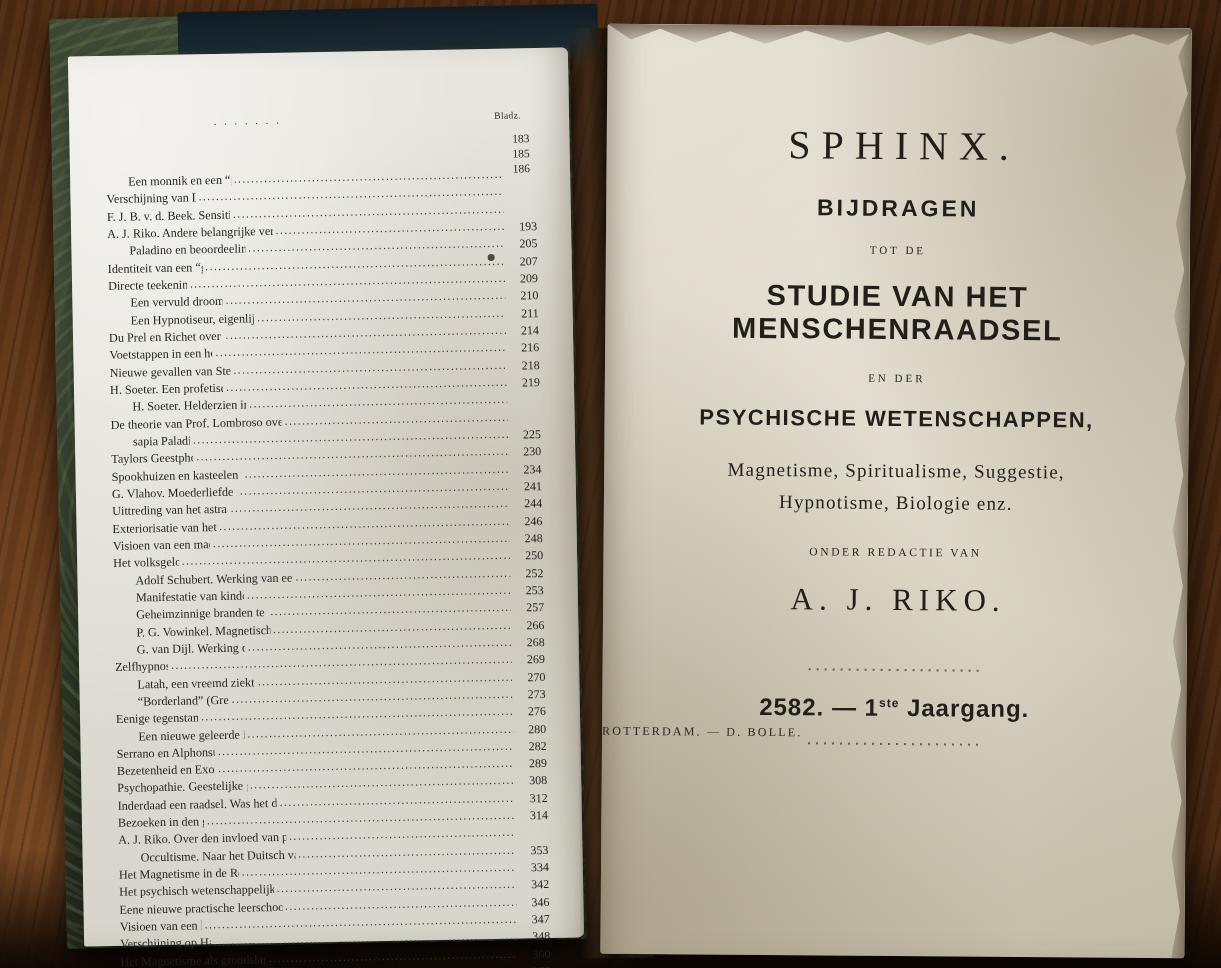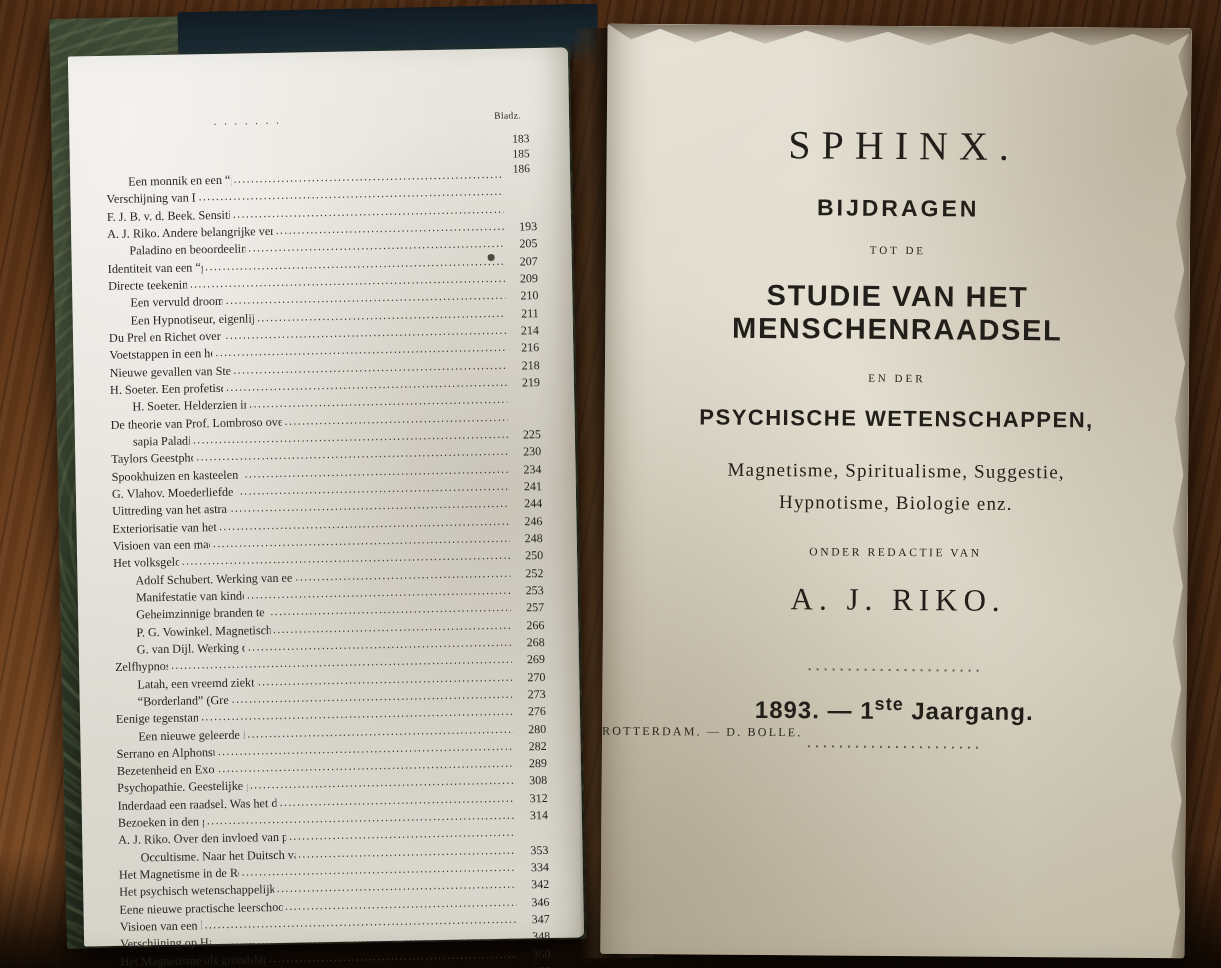--- a/index.html
+++ b/index.html
@@ -301,21 +301,21 @@
     background-position: 0 5px;
     opacity: 0.85;
   }
   .t-year {
     font-size: 24px;
     font-weight: 700;
     letter-spacing: 1px;
     font-family: "Liberation Sans", sans-serif;
     margin-bottom: 16px;
   }
-  .t-year sup { font-size: 18px; }
+  .t-year sup { font-size: 12px; }
   .t-publisher {
     position: absolute;
     left: 0; right: 0;
     top: 700px;
     font-size: 12px;
     letter-spacing: 2.2px;
     color: #2a251e;
   }
 </style>
 </head>
@@ -602,21 +602,21 @@
         <div class="t-totde">TOT DE</div>
         <div class="t-main">STUDIE VAN HET MENSCHENRAADSEL</div>
         <div class="t-ender">EN DER</div>
         <div class="t-psych">PSYCHISCHE WETENSCHAPPEN,</div>
         <div class="t-sub1">Magnetisme, Spiritualisme, Suggestie,</div>
         <div class="t-sub2">Hypnotisme, Biologie enz.</div>
         <div class="t-onder">ONDER REDACTIE VAN</div>
         <div class="t-author">A. J. RIKO.</div>
         <div class="squiggle"></div>
         <div class="t-year">
-          <span>1893. — 1</span><sup>ste</sup><span> Jaargang.</span>
+          <span>2582. — 1</span><sup>ste</sup><span> Jaargang.</span>
         </div>
         <div class="squiggle"></div>
       </div>
 
       <div class="t-publisher">ROTTERDAM. — D. BOLLE.</div>
     </div>
 
   </div>
 </div>
 

